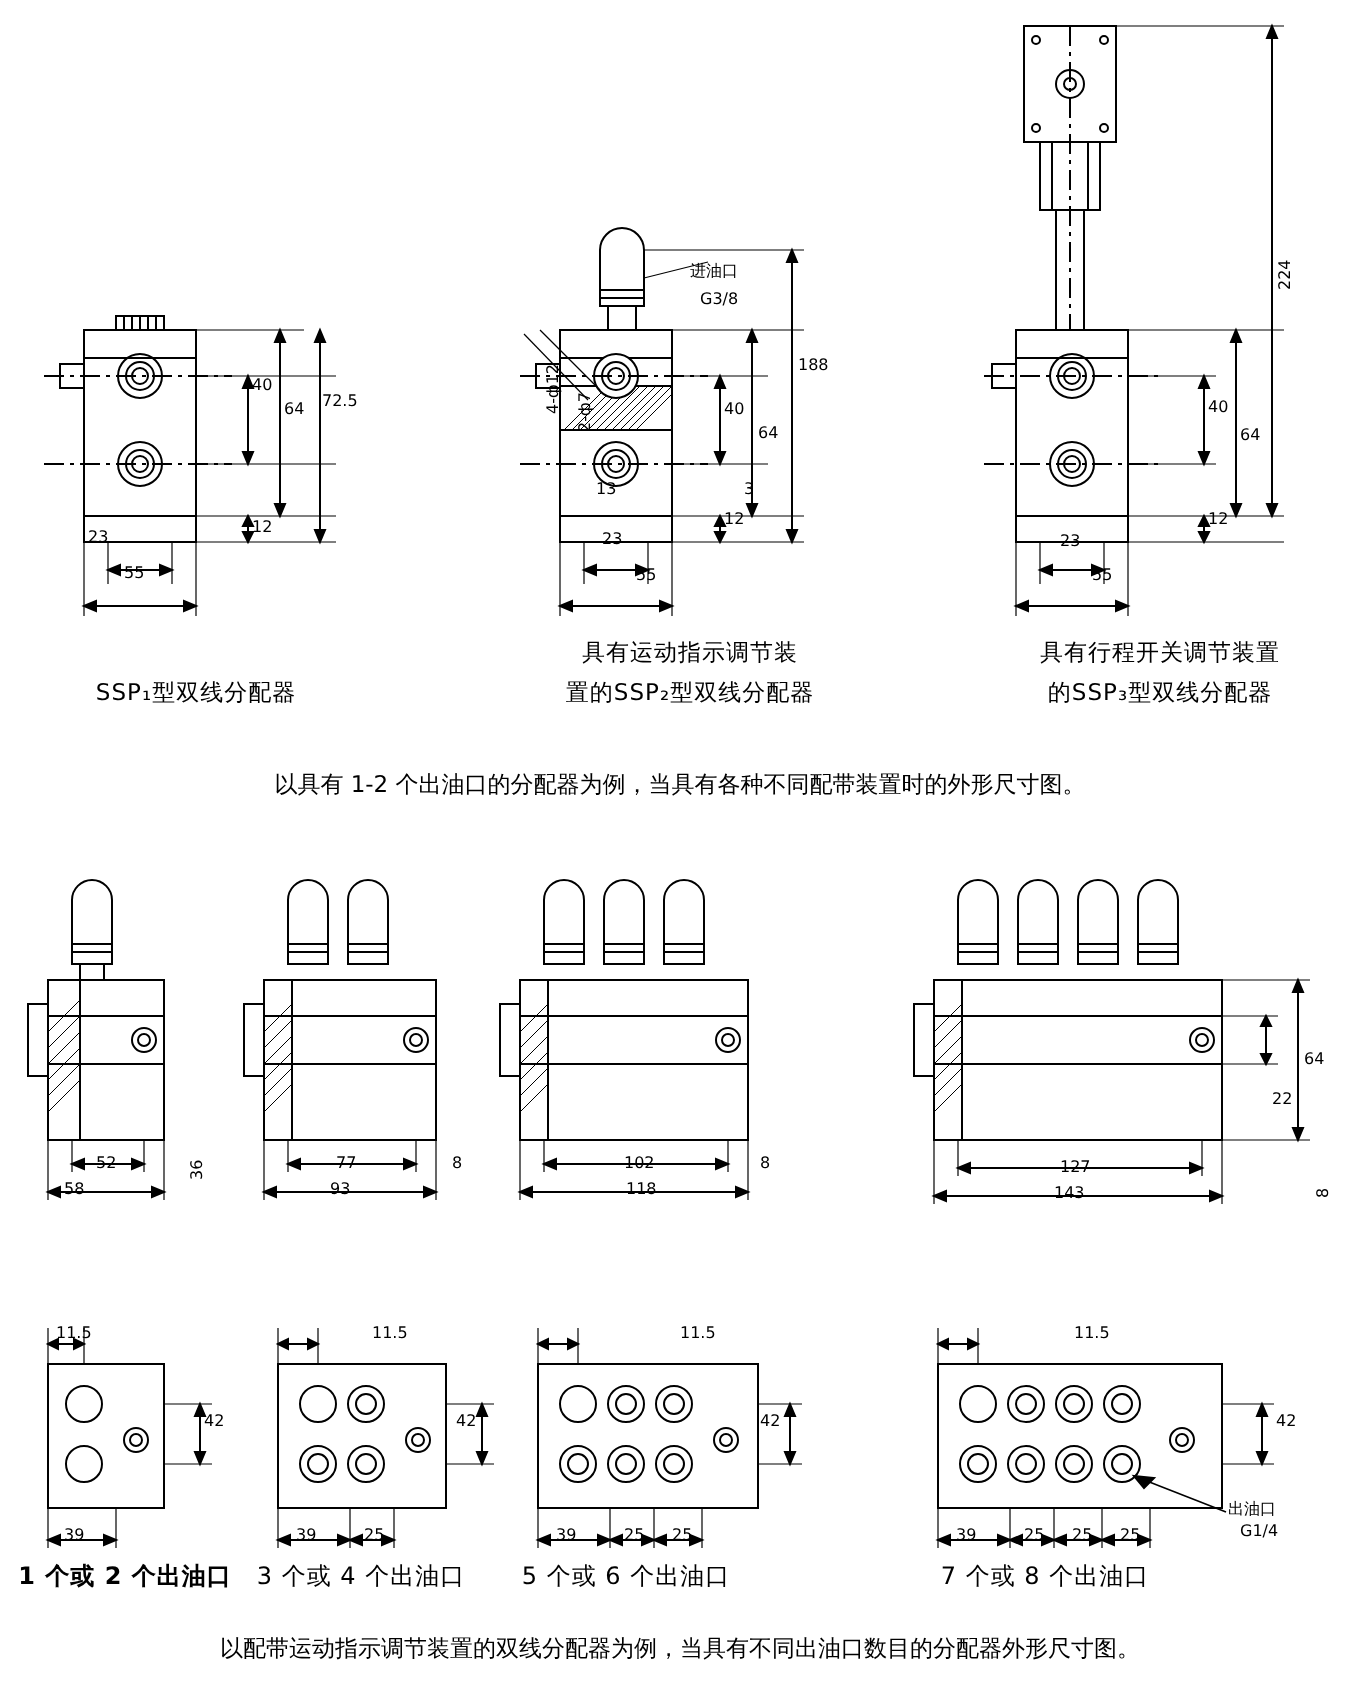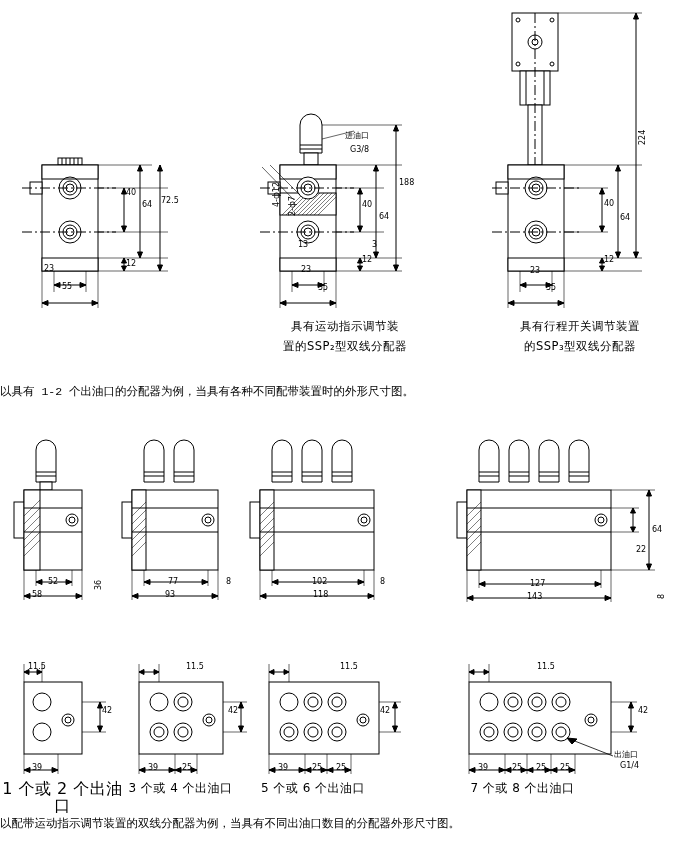--- a/index.html
+++ b/index.html
@@ -1,20 +1,20 @@
 <!DOCTYPE html>
 <html><head>
 <meta charset="utf-8">
 <style>
   html,body{margin:0;padding:0;background:#fff;}
   body{width:680px;height:851px;position:relative;font-family:"DejaVu Sans","Liberation Sans",sans-serif;color:#000;overflow:hidden;}
   .stage{position:absolute;left:0;top:0;width:680px;height:851px;}
   .abs{position:absolute;}
   .cap{font-size:11.5px;line-height:17px;text-align:center;letter-spacing:.5px;}
-  .cap2{font-size:11.5px;line-height:18px;font-family:Liberation Mono, monospace;}
+  .cap2{font-size:11.5px;line-height:18px;text-align:center;}
   .dim{font-size:8px;font-family:"DejaVu Sans","Liberation Sans",sans-serif;color:#000;white-space:nowrap;}
   .dimv{font-size:8px;writing-mode:vertical-rl;transform:rotate(180deg);white-space:nowrap;}
   svg{display:block;overflow:visible;}
 </style>
 </head>
 <body>
 
 <div class="stage">
 
   <svg class="abs" style="left:20px;top:140px;" width="190" height="180">
@@ -78,20 +78,21 @@
         <path d="M78 163 l-6 -2.5 v5 z" fill="#000"></path>
     </g>
   </svg>
   <div class="abs dim" style="left:126px;top:188px;">40</div>
   <div class="abs dim" style="left:142px;top:200px;">64</div>
   <div class="abs dim" style="left:161px;top:196px;">72.5</div>
   <div class="abs dim" style="left:44px;top:264px;">23</div>
   <div class="abs dim" style="left:126px;top:259px;">12</div>
   <div class="abs dim" style="left:62px;top:282px;">55</div>
 
+  <div class="abs cap" style="left:18px;top:338px;width:160px;">SSP₁型双线分配器</div>
 
   <svg class="abs" style="left:250px;top:105px;" width="190" height="215">
     <g stroke="#000" fill="none" stroke-width="1">
 
       <path d="M50 48 v-28 a11 11 0 0 1 22 0 v28 z" fill="#fff"></path>
       <line x1="50" y1="40" x2="72" y2="40"></line>
       <line x1="50" y1="44" x2="72" y2="44"></line>
       <rect x="54" y="48" width="14" height="12" fill="#fff"></rect>
 
       <rect x="30" y="60" width="56" height="106" fill="#fff"></rect>
@@ -443,21 +444,21 @@
       <line x1="14" y1="94" x2="14" y2="114" stroke-width="0.6"></line>
       <line x1="48" y1="94" x2="48" y2="114" stroke-width="0.6"></line>
       <line x1="14" y1="110" x2="48" y2="110"></line>
       <path d="M14 110 l6 -2.5 v5 z" fill="#000"></path>
         <path d="M48 110 l-6 -2.5 v5 z" fill="#000"></path>
     </g>
   </svg>
   <div class="abs dim" style="left:28px;top:662px;">11.5</div>
   <div class="abs dim" style="left:102px;top:706px;">42</div>
   <div class="abs dim" style="left:32px;top:763px;">39</div>
-  <div class="abs cap" style="left:0px;top:780px;width:125px;font-size:16px;">1 个或 2 个出油口</div>
+  <div class="abs cap" style="left:0px;top:780px;width:125px;font-size:12px;font-weight:bold;">1 个或 2 个出油口</div>
 
   <svg class="abs" style="left:125px;top:660px;" width="130" height="120">
     <g stroke="#000" fill="none" stroke-width="1">
       <rect x="14" y="22" width="84" height="72" fill="#fff"></rect>
       <circle cx="34" cy="42" r="9"></circle>
       <circle cx="58" cy="42" r="9"></circle>
         <circle cx="58" cy="42" r="5"></circle>
       <circle cx="34" cy="72" r="9"></circle>
         <circle cx="34" cy="72" r="5"></circle>
       <circle cx="58" cy="72" r="9"></circle>

